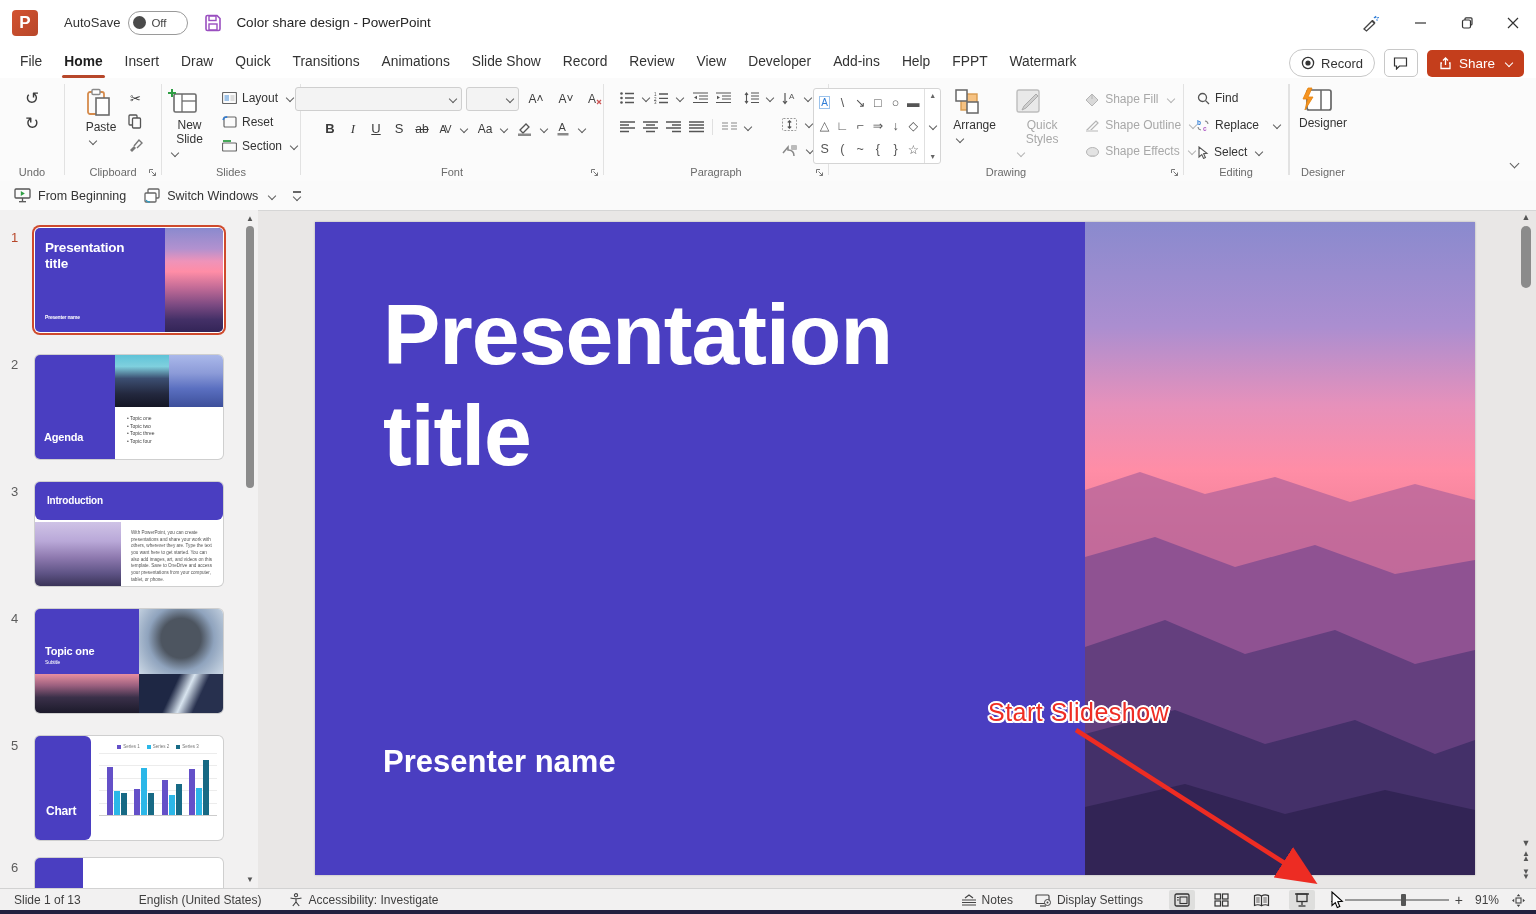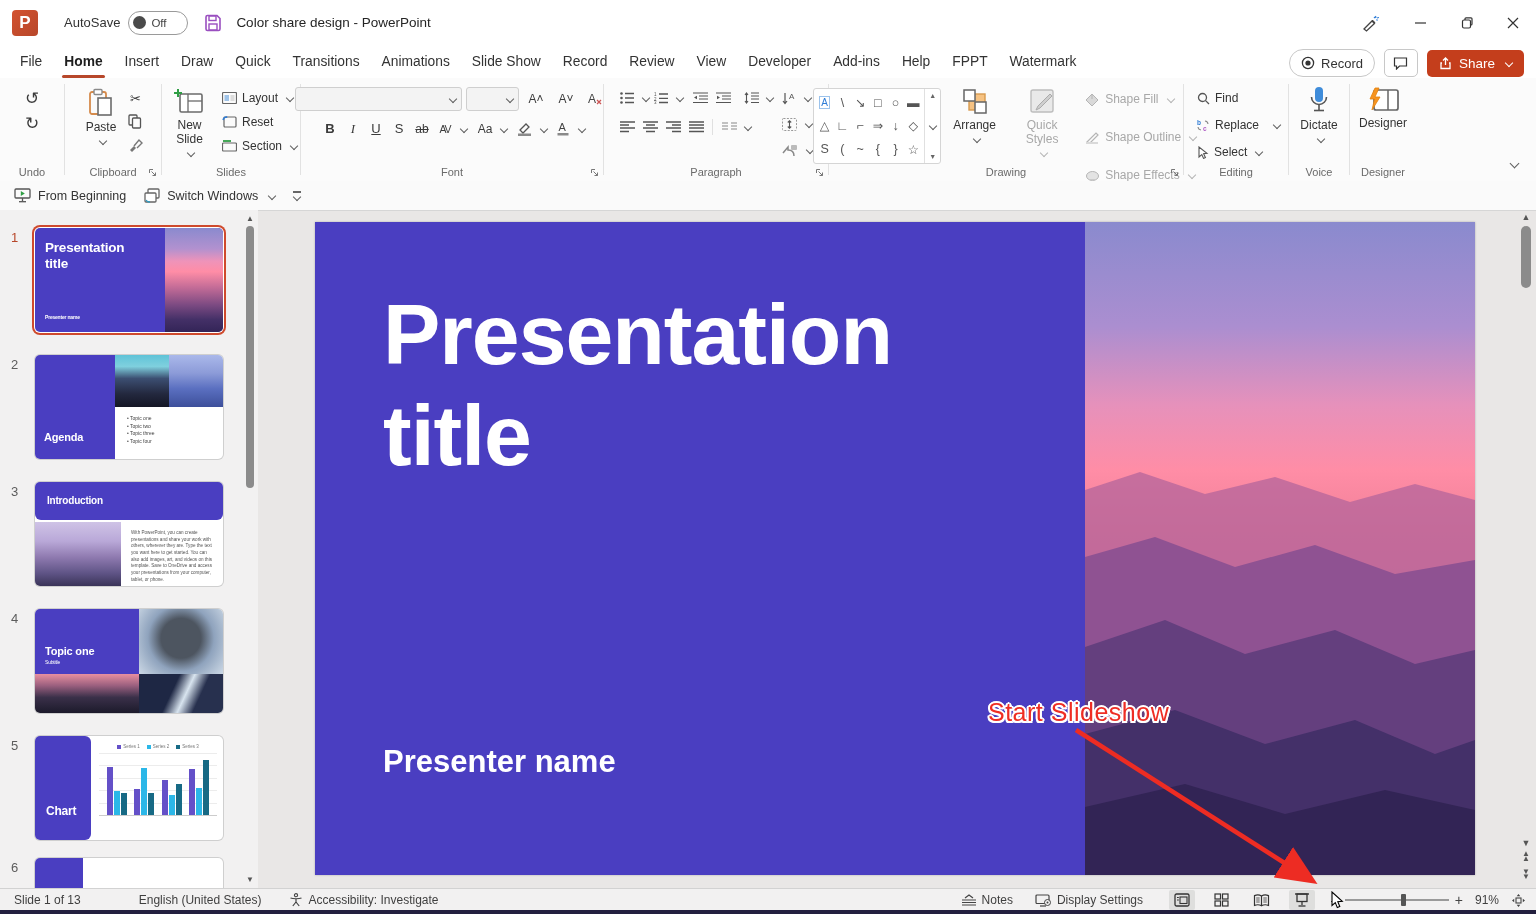--- a/index.html
+++ b/index.html
@@ -34,21 +34,21 @@
   .sharebtn{height:27px;background:#c43e1c;color:#fff;border-radius:5px;display:flex;align-items:center;padding:0 12px;font-size:13.5px;gap:7px}
   .sharebtn .chv{border-color:#fff}
 
   
   .ribbon{position:absolute;left:0;top:78px;width:1536px;height:103px;background:#fbfbfb;border-bottom:1px solid #d9d9d9;display:flex;}
   .rgroup{position:relative;height:100%;flex:none;display:flex;flex-direction:column;align-items:center}
   .rgroup .glabel{position:absolute;bottom:3px;font-size:11px;color:#6a6a6a;white-space:nowrap}
   .rgroup .launch{position:absolute;bottom:4px;right:4px}
   .gdiv{width:1px;background:#e2e2e2;margin:6px 0;flex:none}
   .gbody{display:flex;align-items:flex-start;padding-top:8px;gap:2px}
-  .bigbtn{display:flex;flex-direction:column;align-items:center;font-size:12px;color:#333;padding:2px 6px;gap:3px;line-height:1.15;text-align:center}
+  .bigbtn{display:flex;flex-direction:column;align-items:flex-start;font-size:12px;color:#333;padding:2px 6px;gap:3px;line-height:1.15;text-align:center}
   .bigbtn.dis{color:#a8a8a8}
   .smallrow{display:flex;align-items:center;font-size:12px;color:#333;gap:5px;height:22px;padding:0 3px;white-space:nowrap}
   .smallrow.dis{color:#a8a8a8}
   .icol{display:flex;flex-direction:column;justify-content:flex-start;gap:2px}
   .ib{width:22px;height:21px;display:flex;align-items:center;justify-content:center;color:#3b3b3b;font-size:13px}
   .combo{height:22px;background:#f3f3f3;border:1px solid #cfcfcf;border-radius:3px;display:flex;align-items:center;justify-content:flex-end;padding-right:5px}
   .shapebox{width:150px;height:74px;border:1px solid #d5d5d5;border-radius:3px;background:#fff;display:flex;margin-top:2px}
   .shapegrid{flex:1;display:grid;grid-template-columns:repeat(6,1fr);align-items:center;justify-items:center;font-size:12.5px;color:#555;padding:2px 2px}
   .shapescroll{width:15px;border-left:1px solid #e0e0e0;display:flex;flex-direction:column;align-items:center;justify-content:space-between;padding:3px 0;color:#666}
 
@@ -470,21 +470,21 @@
         <span class="chv"></span>
       </div>
       <div class="bigbtn dis">
         <svg width="28" height="28" viewBox="0 0 28 28">
             <rect x="3" y="2" width="22" height="22" rx="2" fill="#e9e9e9" stroke="#bdbdbd" stroke-width="1.4"></rect>
             <path d="M22 6 L10 18 L8 22 L12 20 L24 8 Z" fill="#cfcfcf" stroke="#ababab"></path>
           </svg>
         <span>Quick Styles</span>
         <span class="chv dis"></span>
       </div>
-      <div class="icol" style="gap:16px;padding-top:2px">
+      <div class="icol" style="gap:4px;padding-top:2px">
         <div class="smallrow dis">
             <svg width="15" height="13" viewBox="0 0 15 13">
               <path d="M7 1 L13 7 L7 13 L1 7 Z" fill="#d9d9d9" stroke="#b5b5b5"></path>
               <path d="M7 1 v5" stroke="#b5b5b5"></path>
             </svg>
             <span>Shape Fill</span>
             <span class="chv dis"></span>
           </div>
         <div class="smallrow dis">
             <svg width="15" height="13" viewBox="0 0 15 13">
@@ -536,33 +536,20 @@
             <path d="M2 1 L2 11 L4.8 8.6 L6.6 12.4 L8.4 11.5 L6.6 7.8 L10 7.4 Z" fill="#fff" stroke="#555" stroke-width="1.1"></path>
           </svg>
         <span>Select</span>
           <span class="chv"></span>
       </div>
     </div>
     <span class="glabel">Editing</span>
   </div>
   <div class="gdiv"></div>
 
-  <div class="rgroup" style="width:60px">
-    <div class="bigbtn" style="padding-top:8px">
-      <svg width="22" height="30" viewBox="0 0 22 30">
-          <rect x="7" y="1" width="8" height="15" rx="4" fill="#3f8cda"></rect>
-          <path d="M3.5 11 a7.5 7.5 0 0 0 15 0" fill="none" stroke="#555" stroke-width="1.6"></path>
-          <line x1="11" y1="19" x2="11" y2="24" stroke="#555" stroke-width="1.6"></line>
-          <line x1="6" y1="24.5" x2="16" y2="24.5" stroke="#555" stroke-width="1.6"></line>
-        </svg>
-      <span>Dictate</span>
-      <span class="chv"></span>
-    </div>
-    <span class="glabel">Voice</span>
-  </div>
   <div class="gdiv"></div>
 
   <div class="rgroup" style="width:66px">
     <div class="bigbtn" style="padding-top:8px">
       <svg width="34" height="28" viewBox="0 0 34 28">
           <rect x="8" y="4" width="24" height="20" rx="2" fill="#fff" stroke="#666" stroke-width="1.7"></rect>
           <line x1="22" y1="4" x2="22" y2="24" stroke="#666" stroke-width="1.5"></line>
           <path d="M9 2 L4 13 h4.5 L6 24 L14 11 h-5 L13 2 Z" fill="#f79420" stroke="#e2820c" stroke-width=".8"></path>
         </svg>
       <span>Designer</span>

